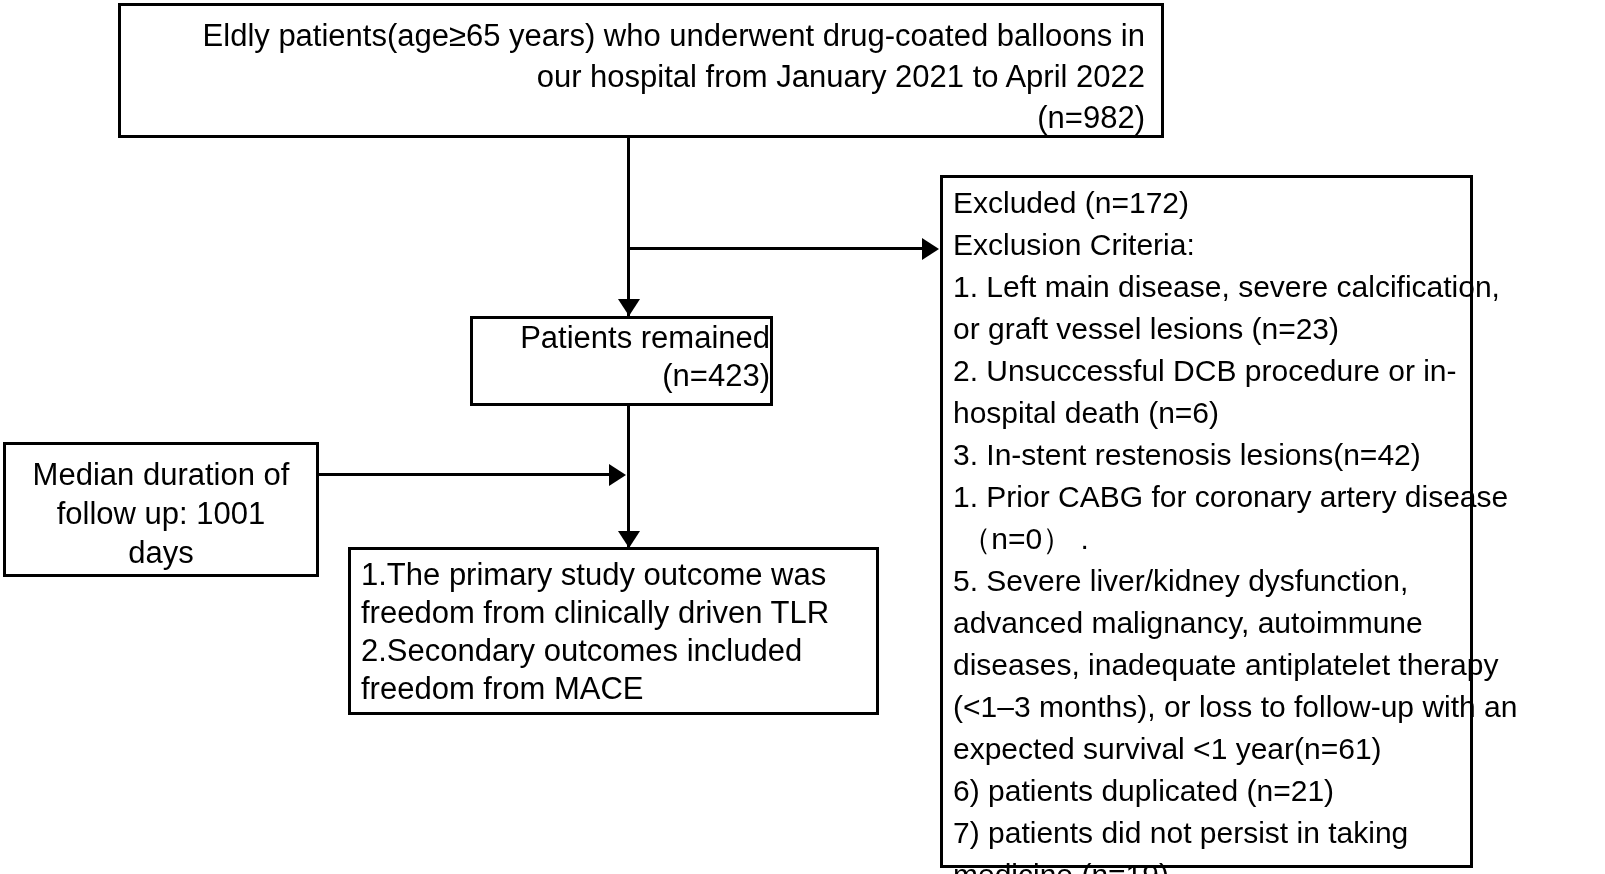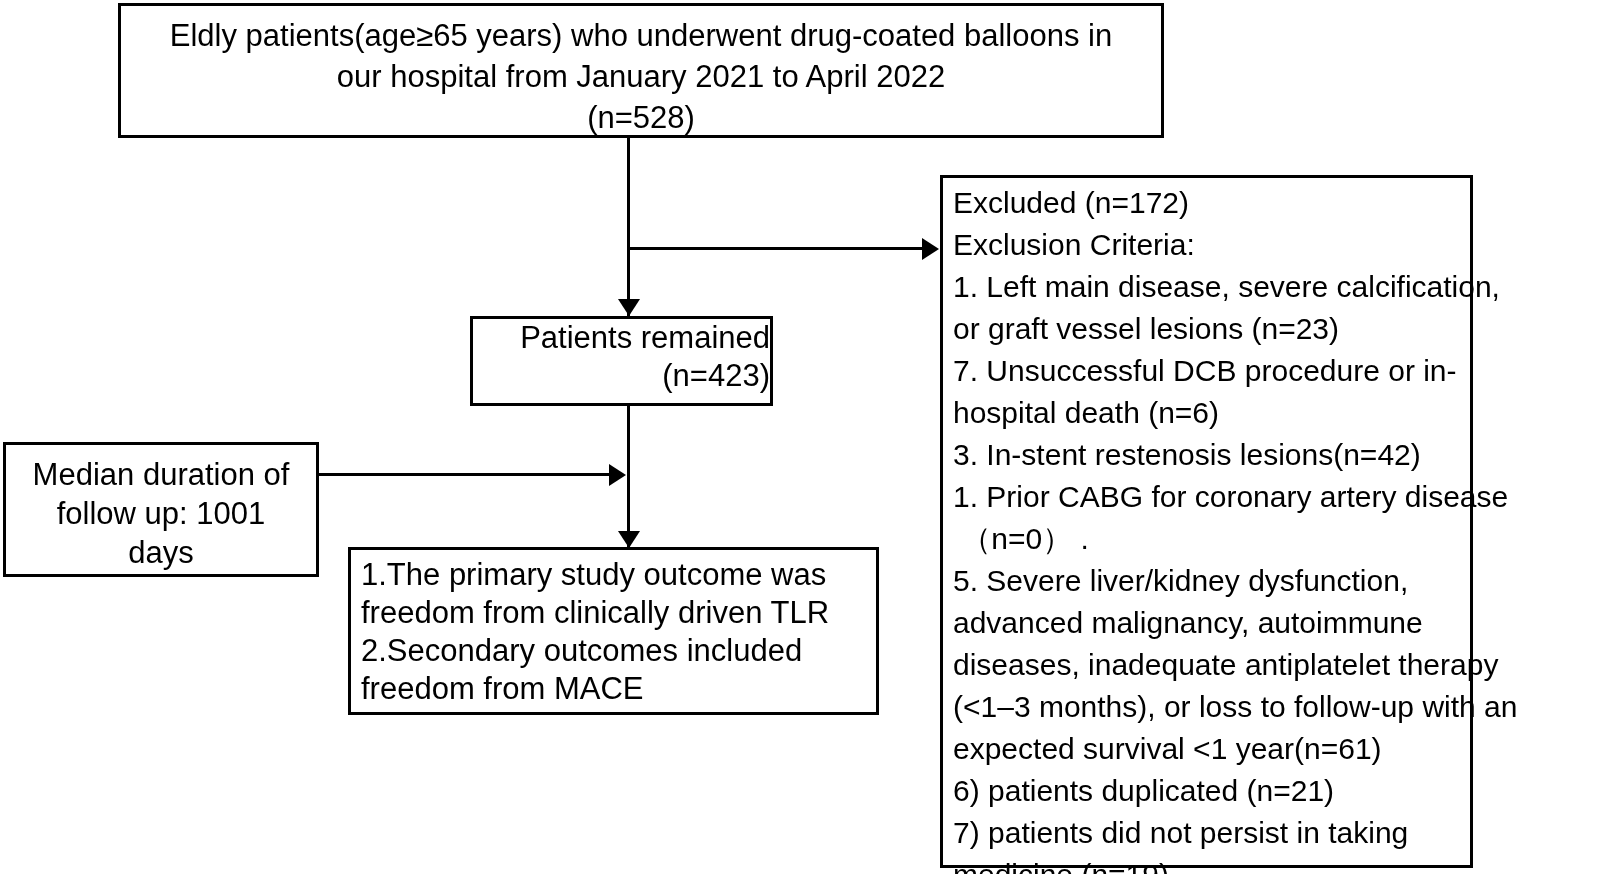--- a/index.html
+++ b/index.html
@@ -39,21 +39,21 @@
   }
 
   
   #box-enrollment {
     left: 118px;  top: 3px;
     width: 1046px; height: 135px;
   }
   #box-enrollment .inner {
     top: 9px;
     padding: 0 16px;
-    text-align: center;
+    text-align: right;
     font-size: 31px;
     line-height: 41px;
   }
 
   #box-remained {
     left: 470px; top: 316px;
     width: 303px; height: 90px;
   }
   #box-remained .inner {
     top: 0;
@@ -151,21 +151,21 @@
   <div class="conn v-line" id="conn-remained-down"></div>
   <div class="arrow-down" id="arrow-remained-down"></div>
 
   <div class="conn h-line" id="conn-followup-h"></div>
   <div class="arrow-right" id="arrow-followup-right"></div>
 
   <div class="box" id="box-enrollment">
     <div class="inner">
       <span class="line">Eldly patients(age≥65 years) who underwent drug-coated balloons in</span>
       <span class="line">our hospital from January 2021 to April 2022</span>
-      <span class="line">(n=528)</span>
+      <span class="line">(n=982)</span>
     </div>
   </div>
 
   <div class="box" id="box-remained">
     <div class="inner">
       <span class="line">Patients remained</span>
       <span class="line">(n=423)</span>
     </div>
   </div>
 
@@ -185,21 +185,21 @@
       <span class="line">freedom from MACE</span>
     </div>
   </div>
 
   <div class="box" id="box-excluded">
     <div class="inner">
       <span class="line">Excluded (n=172)</span>
       <span class="line">Exclusion Criteria:</span>
       <span class="line">1. Left main disease, severe calcification,</span>
       <span class="line">or graft vessel lesions (n=23)</span>
-      <span class="line">7. Unsuccessful DCB procedure or in-</span>
+      <span class="line">2. Unsuccessful DCB procedure or in-</span>
       <span class="line">hospital death (n=6)</span>
       <span class="line">3. In-stent restenosis lesions(n=42)</span>
       <span class="line">1. Prior CABG for coronary artery disease</span>
       <span class="line"> （n=0） .</span>
       <span class="line">5. Severe liver/kidney dysfunction,</span>
       <span class="line">advanced malignancy, autoimmune</span>
       <span class="line">diseases, inadequate antiplatelet therapy</span>
       <span class="line">(&lt;1–3 months), or loss to follow-up with an</span>
       <span class="line">expected survival &lt;1 year(n=61)</span>
       <span class="line">6) patients duplicated (n=21)</span>

